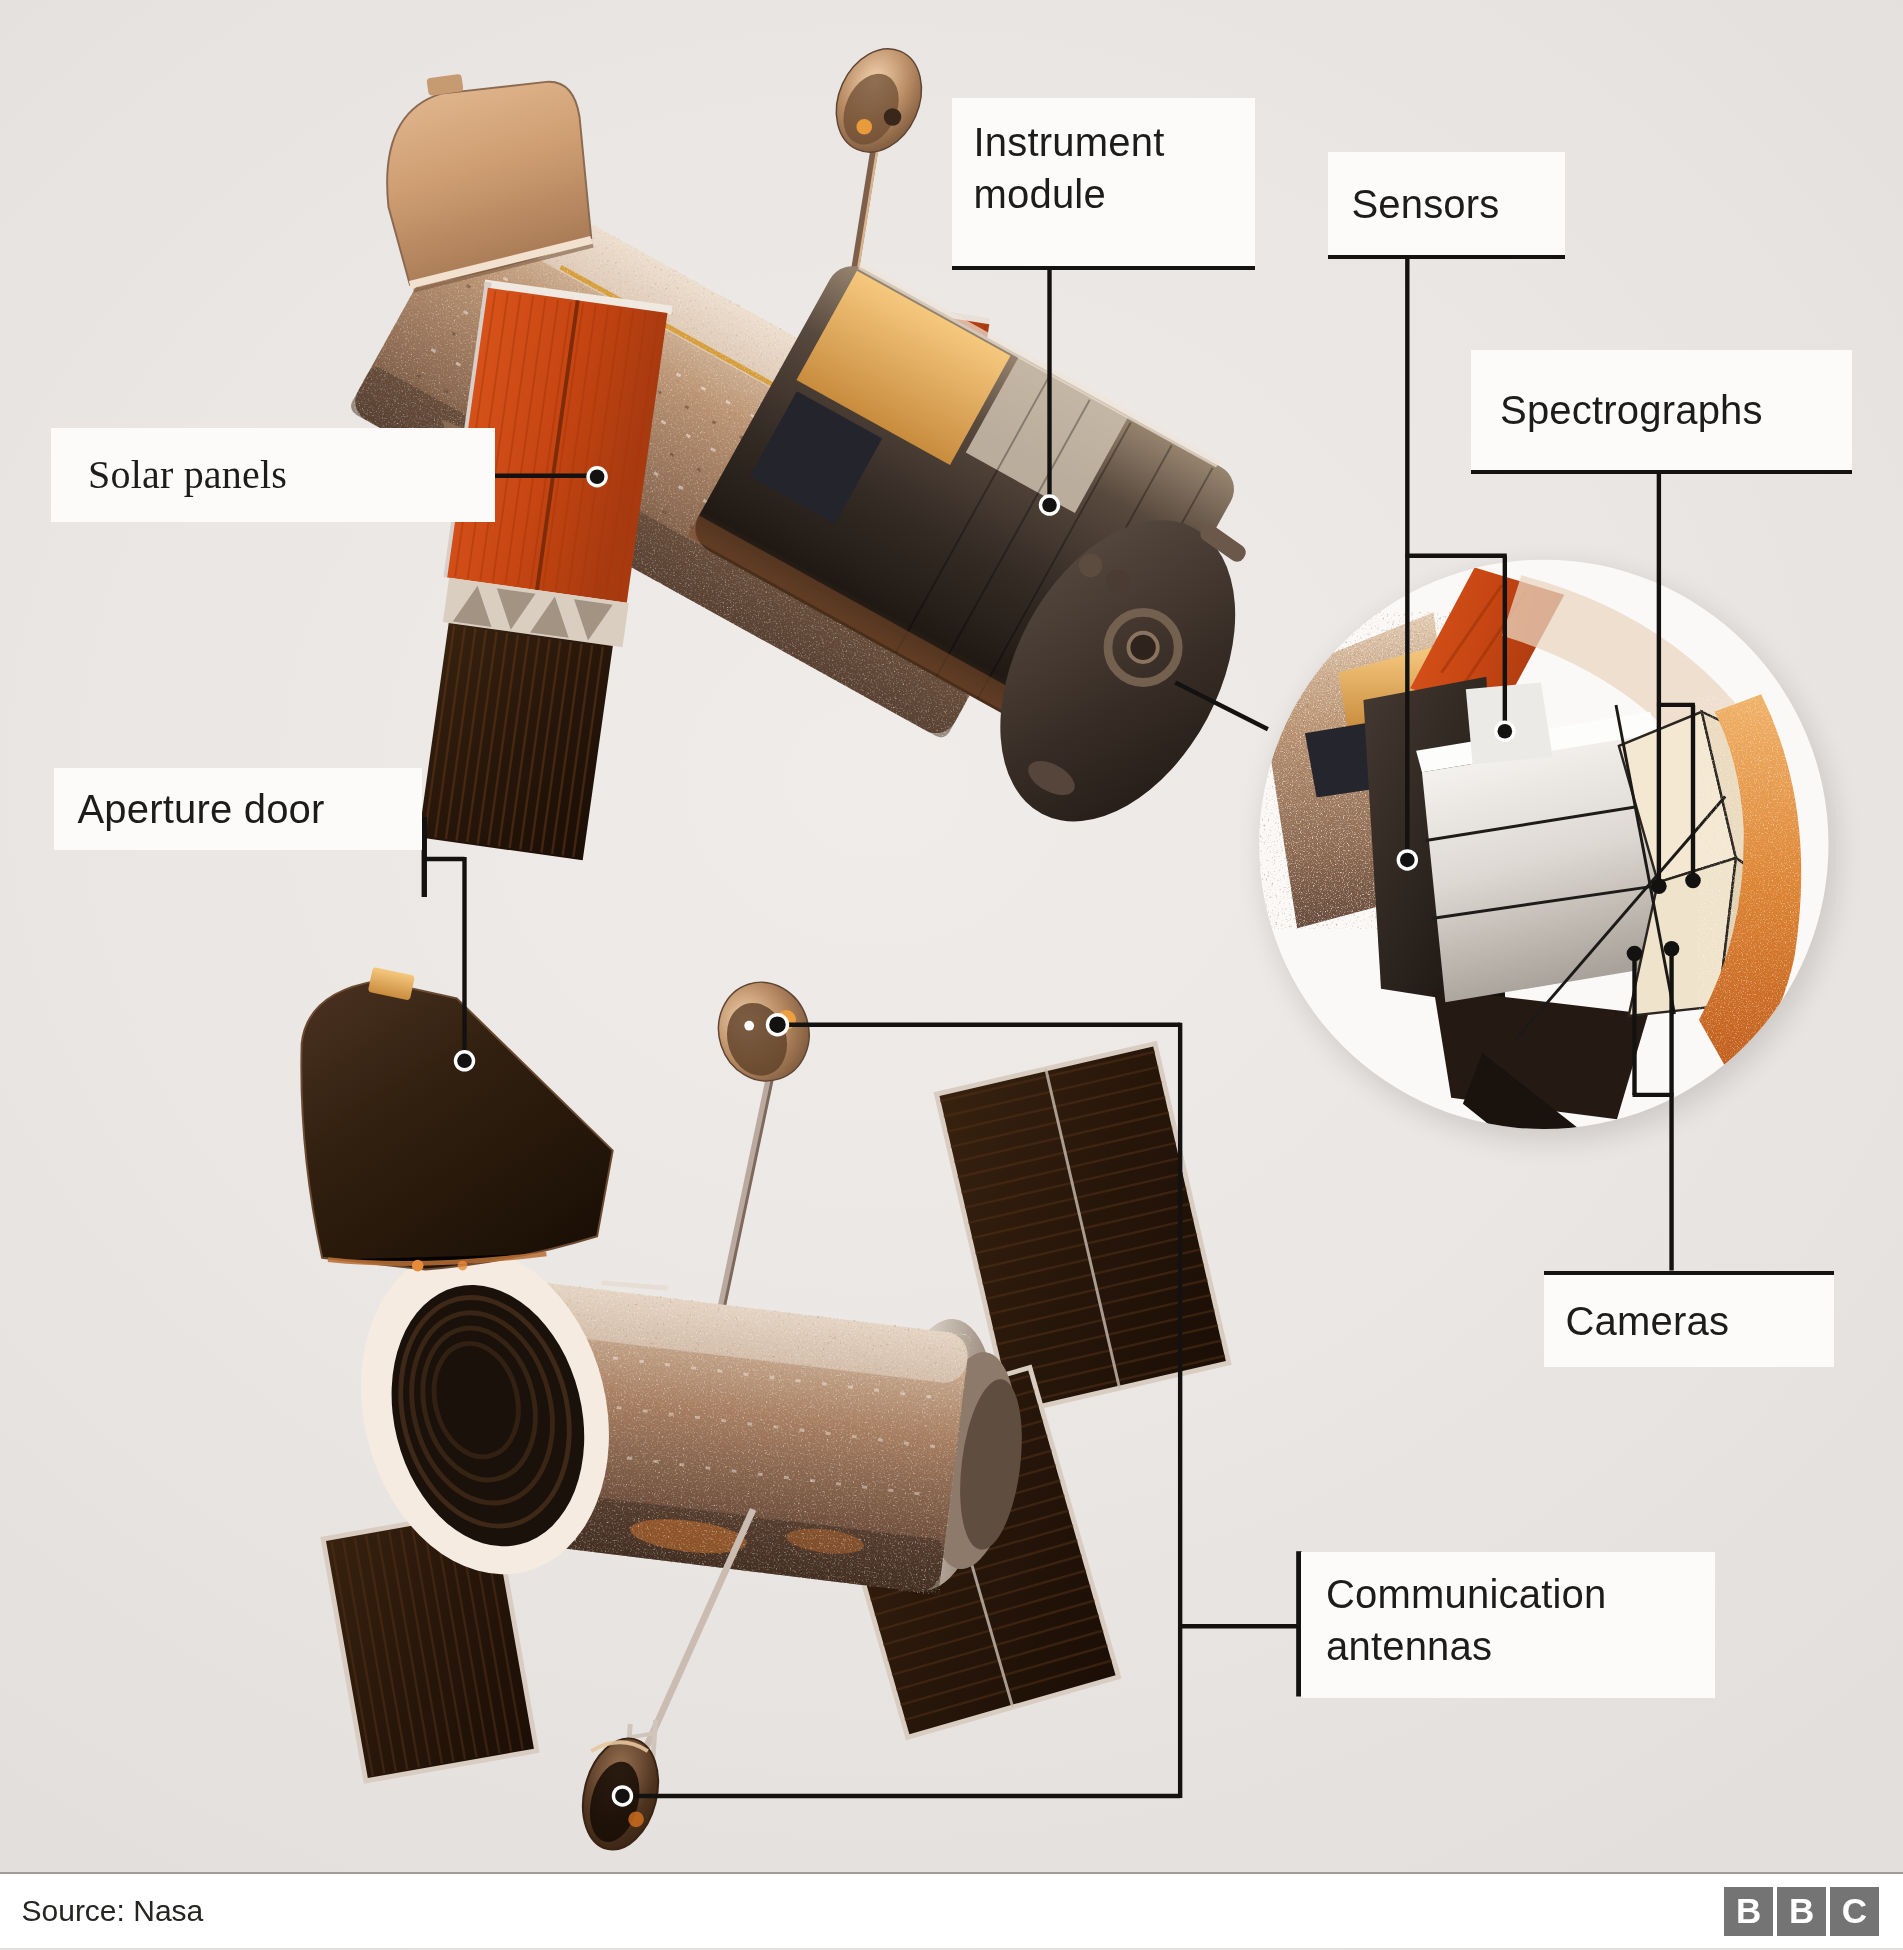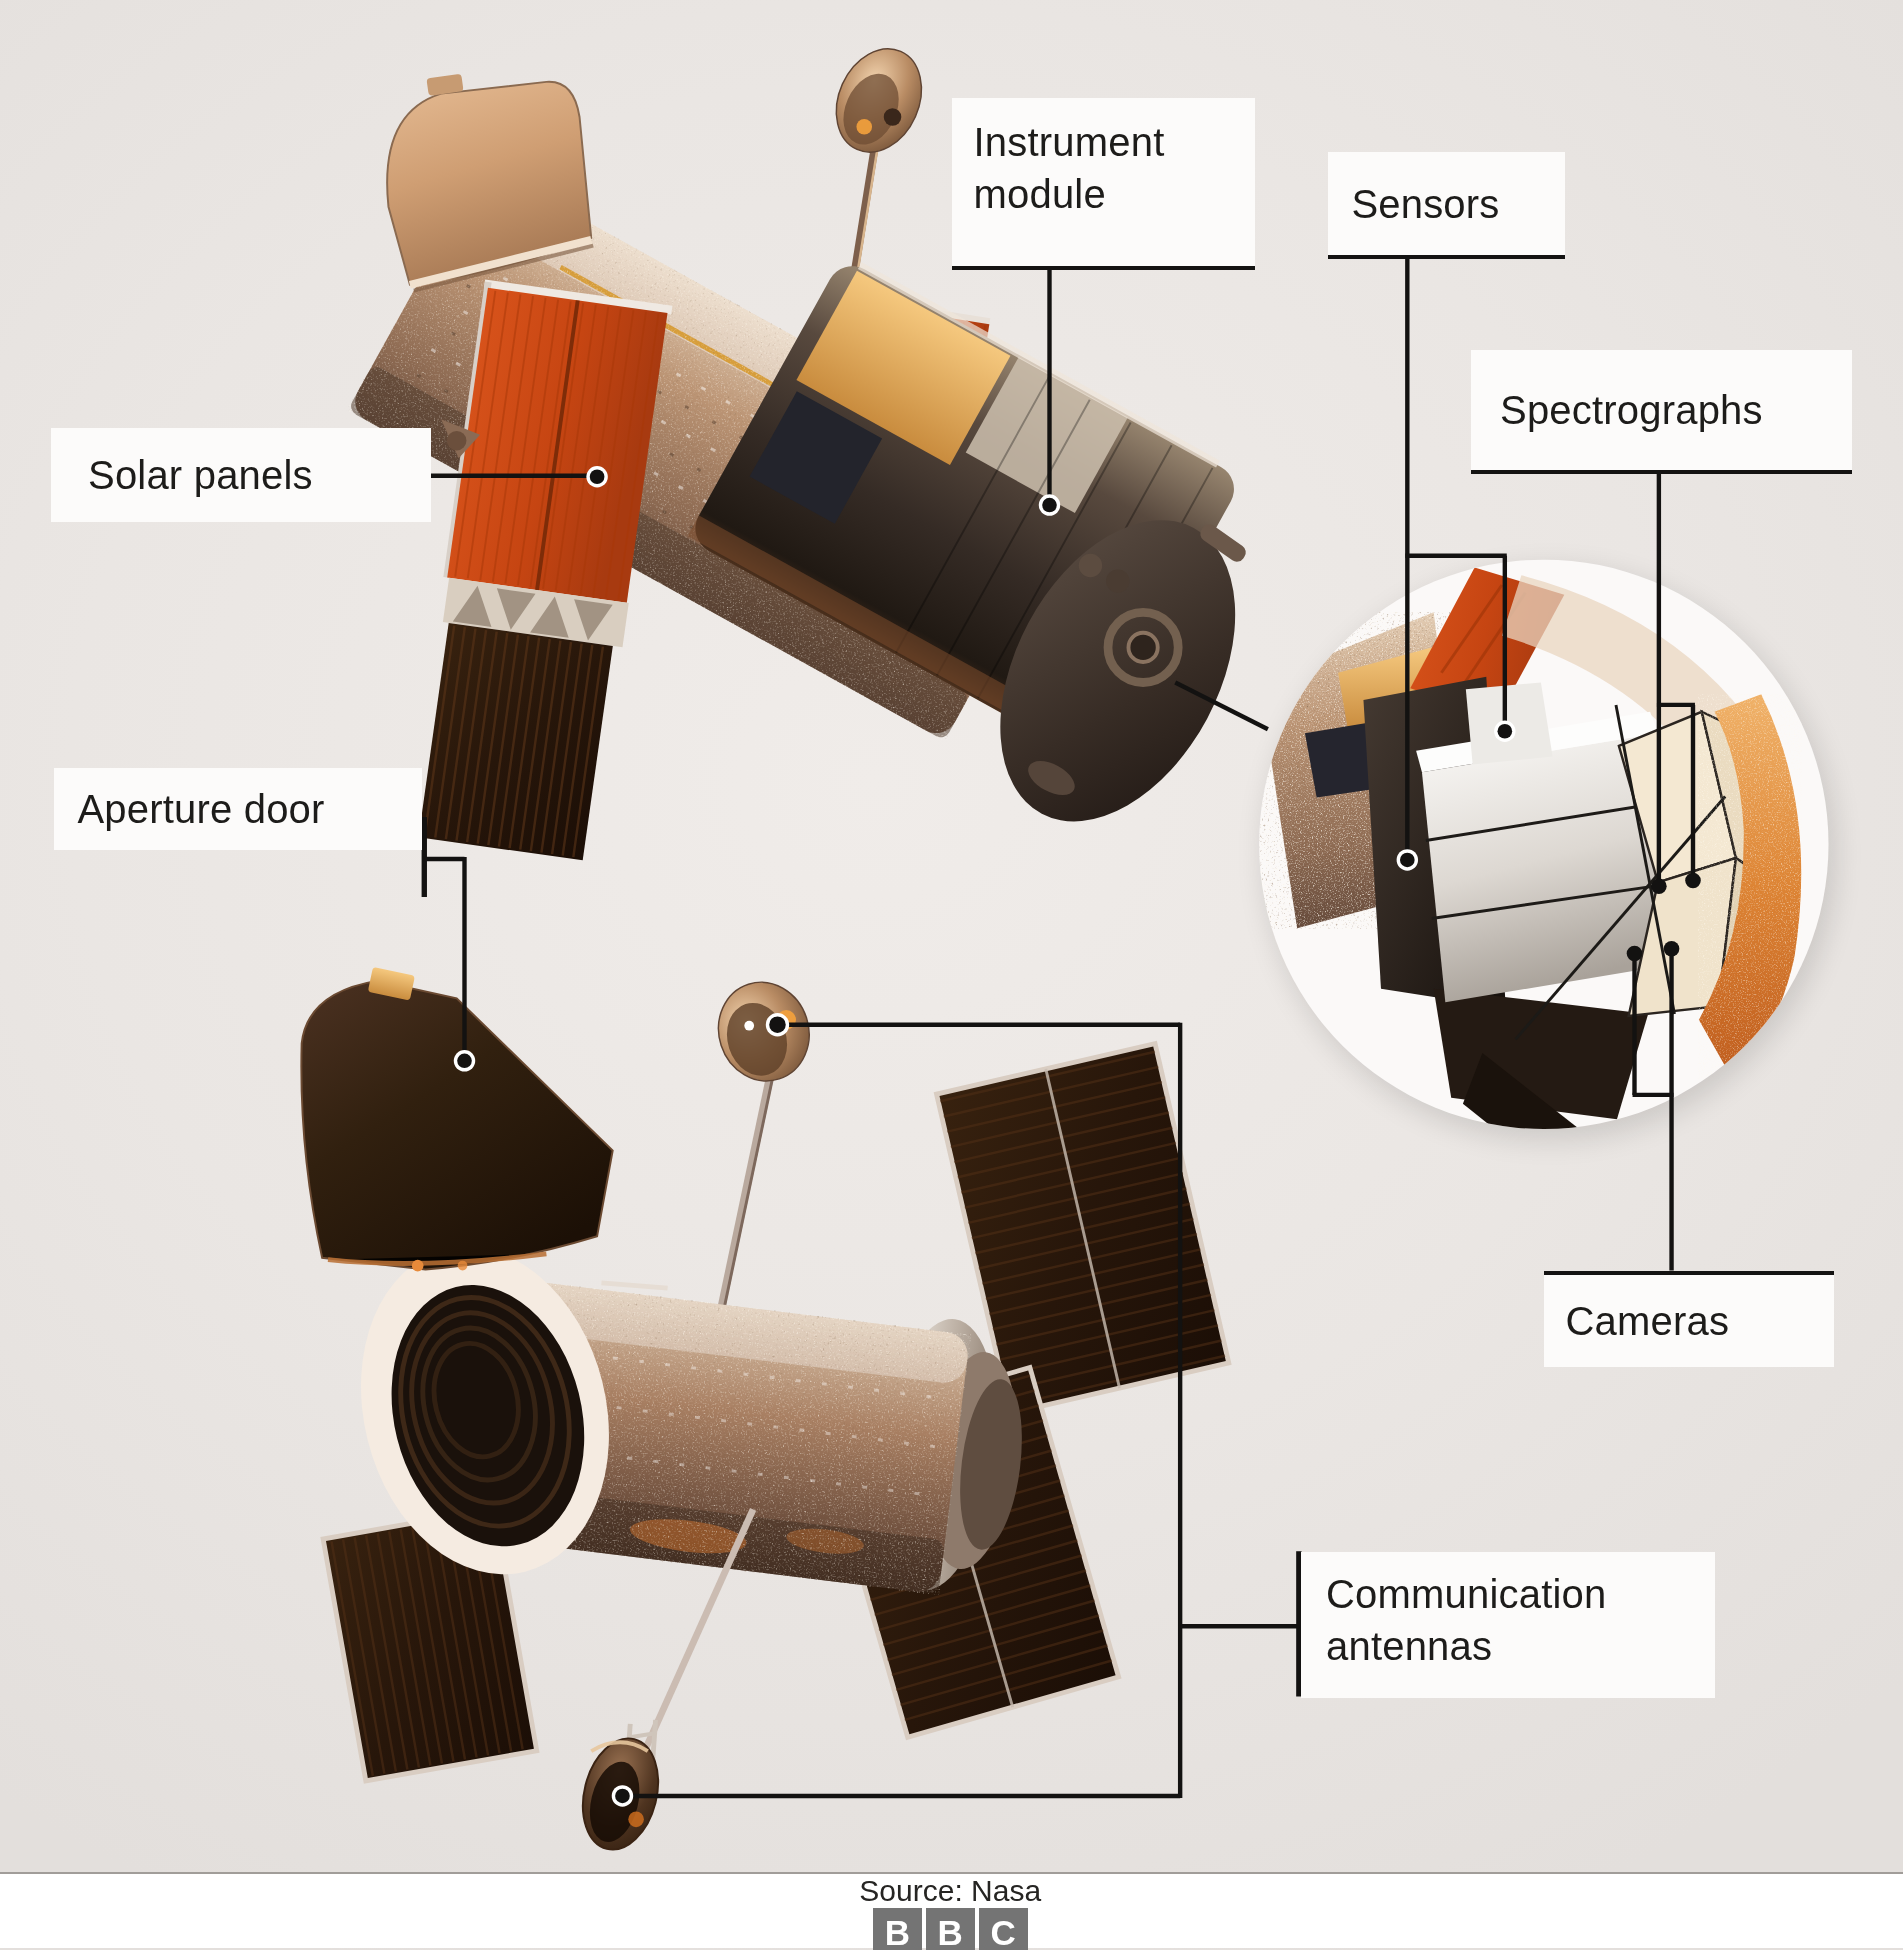--- a/index.html
+++ b/index.html
@@ -13,29 +13,29 @@
     position:absolute;background:#fcfbfa;color:#1d1c1a;
     font-size:40px;line-height:1.3;box-sizing:border-box;
     letter-spacing:0.2px;
   }
   .u{border-bottom:4.9px solid #141312;}
   .t{border-top:4.9px solid #141312;}
   .vc{display:flex;align-items:center;}
   #lbl-instrument{left:952px;top:98px;width:303px;height:172px;padding:17.6px 0 0 21.5px;}
   #lbl-sensors{left:1328px;top:152px;width:237px;height:107px;padding-left:23.4px;text-align:center;}
   #lbl-spectrographs{left:1471px;top:350px;width:381px;height:124px;padding-left:29px;}
-  #lbl-solar{left:51px;top:428px;width:380px;height:94px;padding-left:37px;}
+  #lbl-solar{left:51px;top:428px;width:444px;height:94px;padding-left:37px;font-family:Liberation Serif, serif;}
   #lbl-aperture{left:54px;top:768px;width:368px;height:82px;padding-left:23.4px;}
   #lbl-cameras{left:1544px;top:1271px;width:290px;height:96px;padding-left:21.5px;}
   #lbl-comm{left:1301px;top:1552px;width:414px;height:146px;padding:15.6px 0 0 25px;}
   .footer{
     position:absolute;left:0;top:1872px;width:1904px;height:76px;
     background:#ffffff;border-top:2px solid #a19d99;
     display:flex;align-items:center;justify-content:space-between;
-    box-sizing:border-box;padding:0 25px 0 21.5px;flex-direction:column;
+    box-sizing:border-box;padding:0 25px 0 21.5px;
   }
   .source{font-size:30px;color:#262523;}
   .bbc{display:flex;gap:3.9px;}
   .bbc .sq{
     width:49px;height:49px;background:#747474;color:#ffffff;
     display:flex;align-items:center;justify-content:center;
     font-size:35px;font-weight:bold;
   }
 </style>
 </head>

